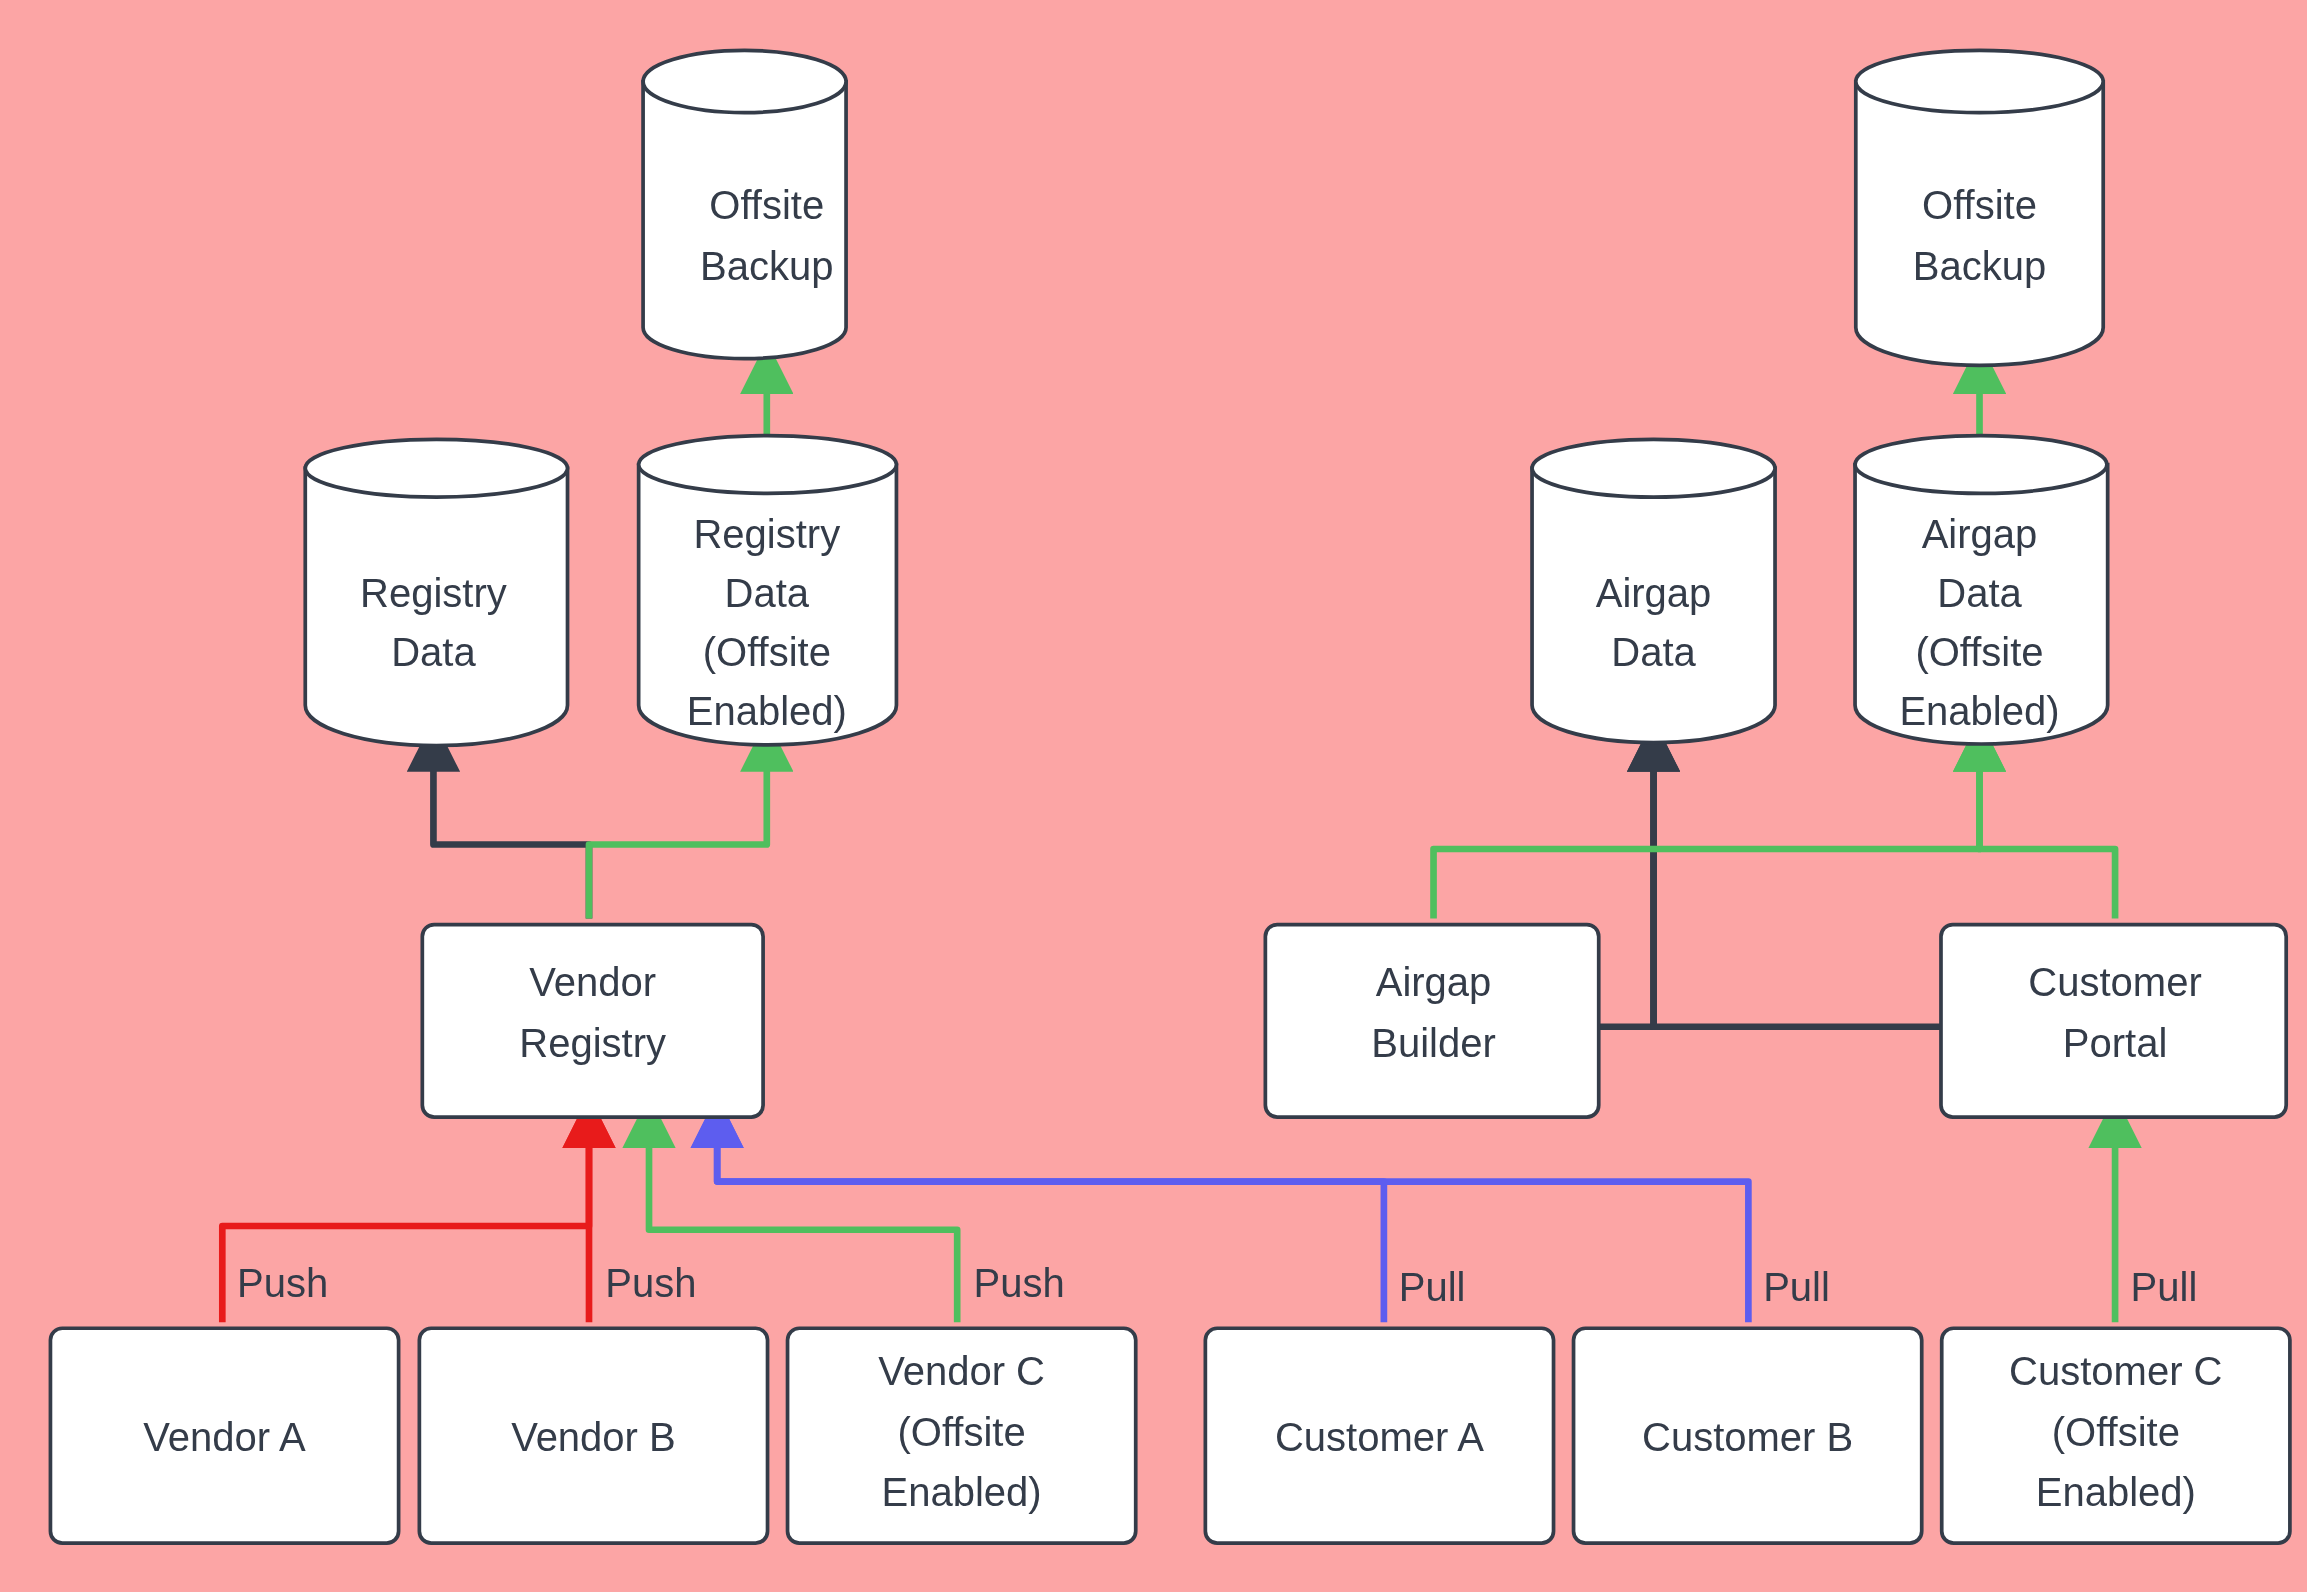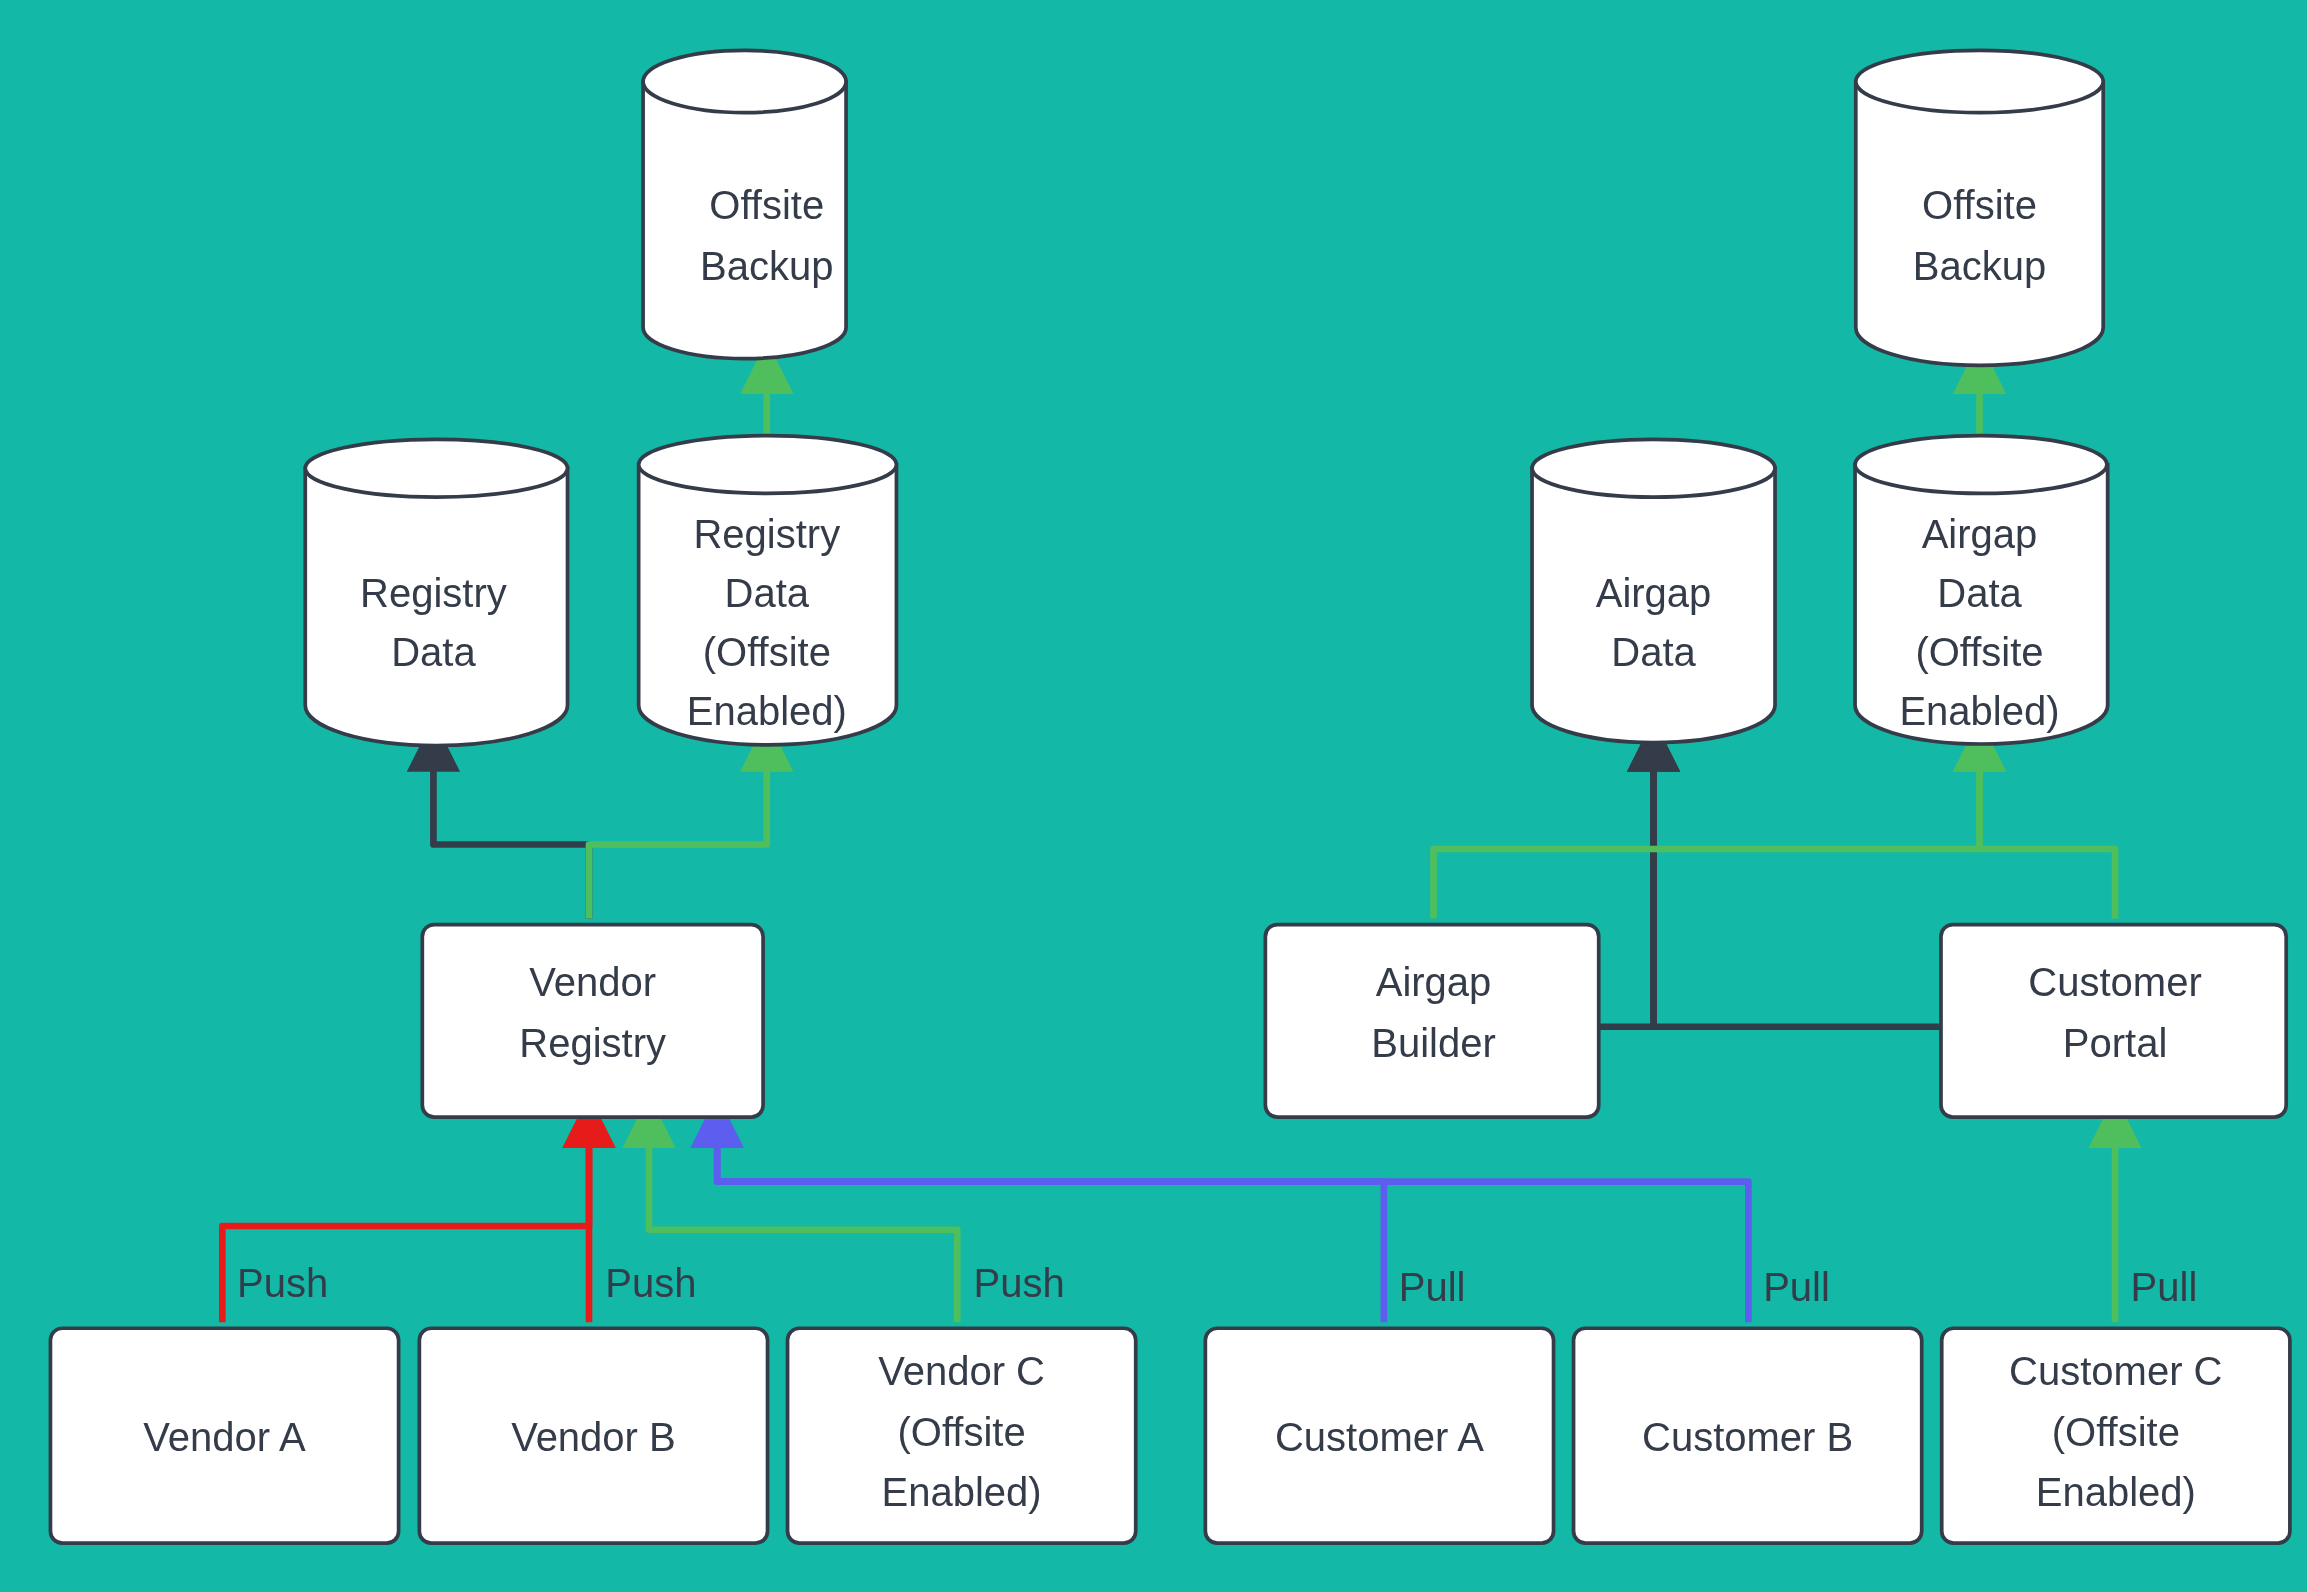--- a/index.html
+++ b/index.html
@@ -10,21 +10,21 @@
   body {
     width: 2307px;
     height: 1592px;
     font-family: "Liberation Sans", sans-serif;
     overflow: hidden;
   }
   #diagram-root {
     position: relative;
     width: 2307px;
     height: 1592px;
-    background: #14b8a6;
+    background: #fca5a5;
   }
   svg#flow {
     display: block;
     width: 2307px;
     height: 1592px;
   }
   .node-shape {
     fill: #ffffff;
     stroke: #343c49;
     stroke-width: 5;

